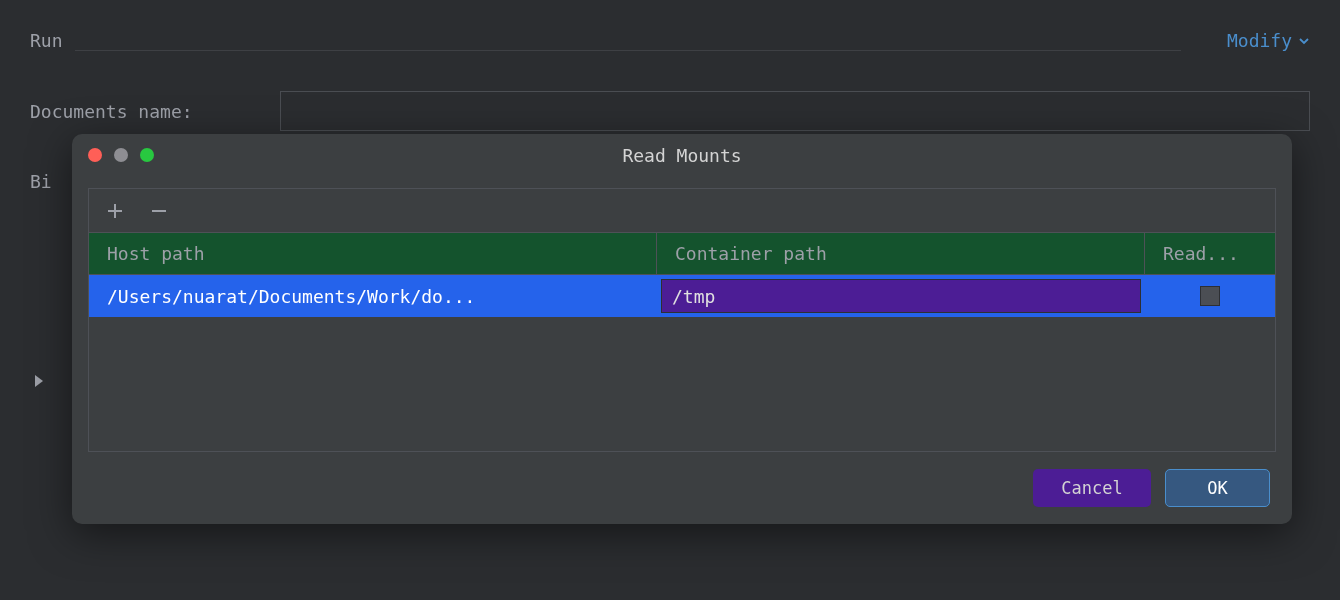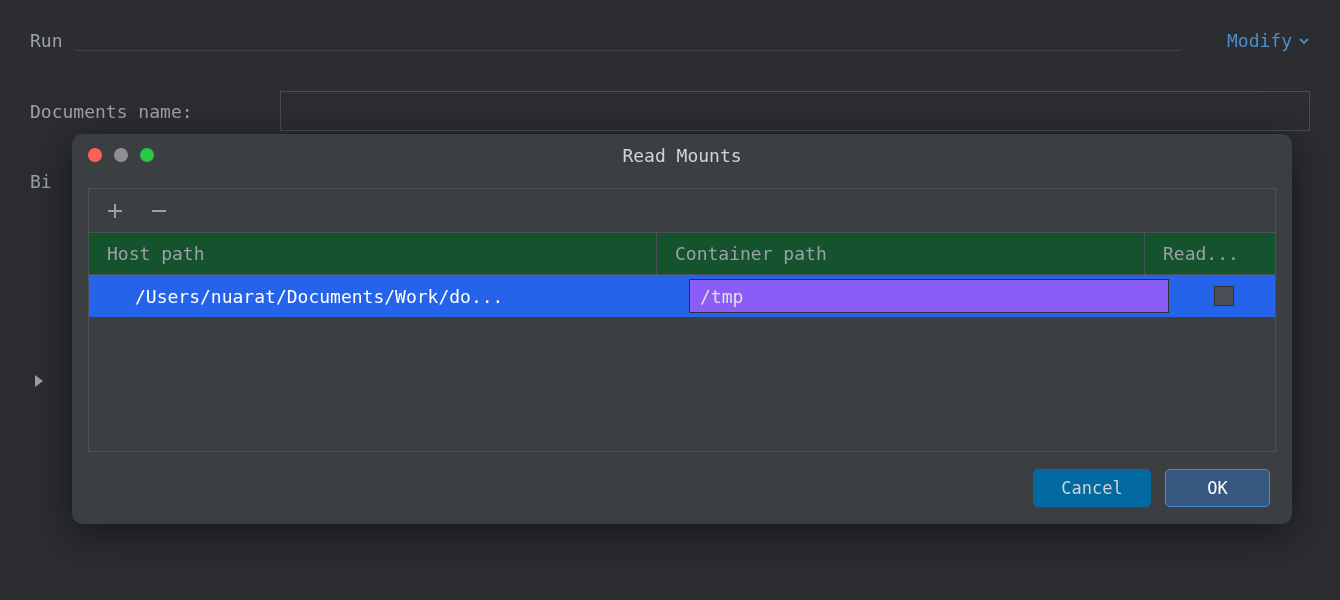--- a/index.html
+++ b/index.html
@@ -197,21 +197,20 @@
     
     .col-host { width: 568px; }
     .col-container { width: 488px; }
     .col-read { flex: 1; }
     
     .table-row {
       display: flex;
       height: 42px;
       background: #2563eb;
       align-items: center;
-      padding-left: 28px;
     }
     
     .td {
       padding: 0 18px;
       display: flex;
       align-items: center;
       font-size: 18px;
       height: 100%;
     }
     
@@ -221,21 +220,21 @@
     }
     
     .td-container {
       width: 488px;
       padding: 4px;
     }
     
     .container-input {
       width: 100%;
       height: 34px;
-      background: #8b5cf6;
+      background: #4c1d95;
       border: 1px solid #2d2f33;
       color: #e0e0e0;
       font-family: inherit;
       font-size: 18px;
       padding: 0 10px;
       outline: none;
     }
     
     .td-read {
       flex: 1;
@@ -269,21 +268,21 @@
       border: none;
       font-family: inherit;
       font-size: 17px;
       cursor: pointer;
       display: flex;
       align-items: center;
       justify-content: center;
     }
     
     .btn-cancel {
-      background: #0369a1;
+      background: #4c1d95;
       color: #d4d4d4;
       width: 118px;
     }
     
     .btn-ok {
       background: #365880;
       color: #ffffff;
       border: 1px solid #4a8ecc;
       width: 105px;
     }

